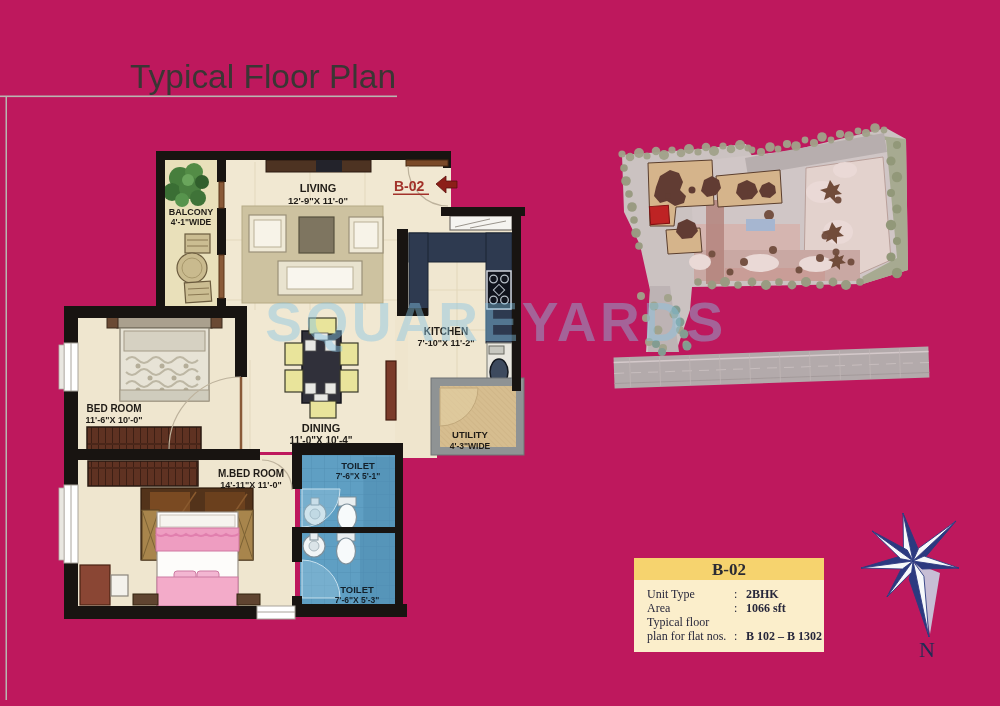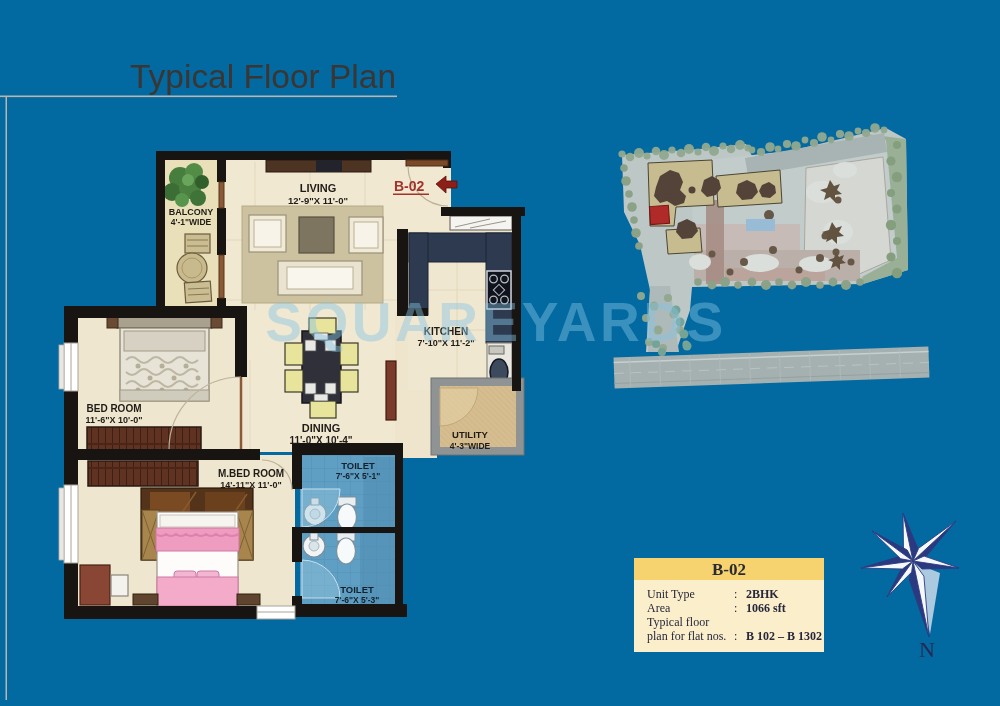--- a/index.html
+++ b/index.html
@@ -1,16 +1,16 @@
 <!DOCTYPE html>
 <html><head>
 <meta charset="utf-8">
 <style>
 html,body{margin:0;padding:0;background:#fff;}
-.page{position:relative;width:1000px;height:706px;background:#0369a1;overflow:hidden;font-family:"Liberation Sans",sans-serif;}
+.page{position:relative;width:1000px;height:706px;background:#be185d;overflow:hidden;font-family:"Liberation Sans",sans-serif;}
 svg{position:absolute;left:0;top:0;}
 </style>
 </head>
 <body>
 <div class="page">
 <svg width="1000" height="706" viewBox="0 0 1000 706">
 <defs>
 <pattern id="utilpat" width="4" height="4" patternUnits="userSpaceOnUse" patternTransform="rotate(45)">
 <rect width="4" height="4" fill="#d6bd8f"></rect>
 <line x1="0" y1="0" x2="4" y2="0" stroke="#c9ae7e" stroke-width="0.9"></line>

